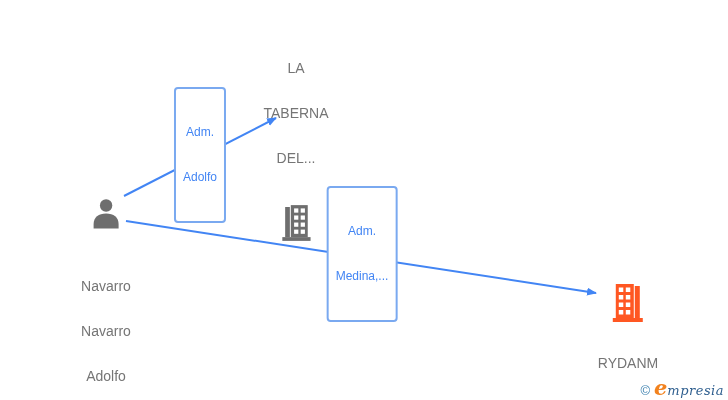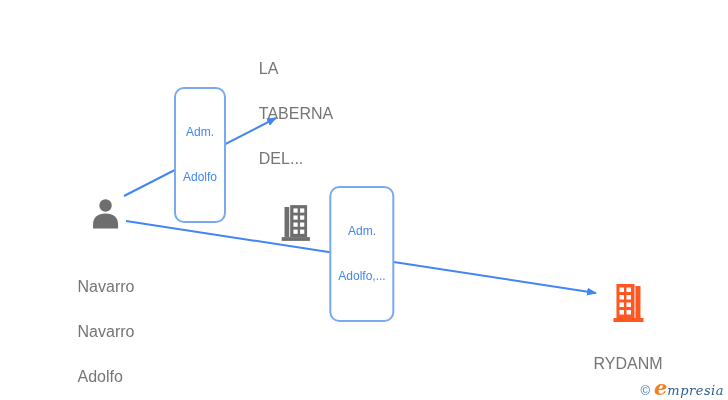--- a/index.html
+++ b/index.html
@@ -19,39 +19,39 @@
 
   
   .node {
     position: absolute;
     display: flex; flex-direction: column; align-items: center;
     transform: translateX(-50%);
     cursor: pointer;
   }
   .node-label {
     color: var(--node-label-gray, #757575);
-    font-size: 16px; line-height: 15px;
-    white-space: pre;
+    font-size: 14px; line-height: 15px;
+    text-align: center; white-space: pre;
   }
   .person-node .node-label { margin-top: 7px; }
   .company-top-node .icon-wrap { margin-top: 9px; }
   .company-right-node .node-label { margin-top: 4px; }
   .icon-wrap { display: block; line-height: 0; }
   .gray-fill { fill: var(--node-gray, #6e6e6e); }
   .orange-fill { fill: var(--company-orange, #ff5722); }
   .win { fill: #ffffff; }
   .mirror { transform: scaleX(-1); }
 
   
   .edge-label {
     position: absolute;
     transform: translate(-50%, -50%);
     background: #ffffff;
     border: 2px solid var(--edge-label-border, #7aa9f0);
-    border-radius: 10px;
+    border-radius: 4px;
     padding: 6px 7px;
     color: var(--edge-blue, #4285f4);
     font-size: 12px; line-height: 15px;
     text-align: center; white-space: pre;
     cursor: pointer;
   }
 
   
   .brand {
     position: absolute; right: 4px; bottom: 2px;
@@ -149,21 +149,21 @@
       
     </div>
   </div>
 
   <div class="edge-label" style="left:200px; top:155px;">
     <div>Adm.</div>
     <div>Adolfo</div>
   </div>
   <div class="edge-label" style="left:362px; top:254px;">
     <div>Adm.</div>
-    <div>Adolfo,...</div>
+    <div>Medina,...</div>
   </div>
 
   <div class="brand">
     <span class="brand-copyright">©</span>
     <span class="brand-initial">e</span>
     <span class="brand-rest">mpresia</span>
   </div>
 
 </div>
 

